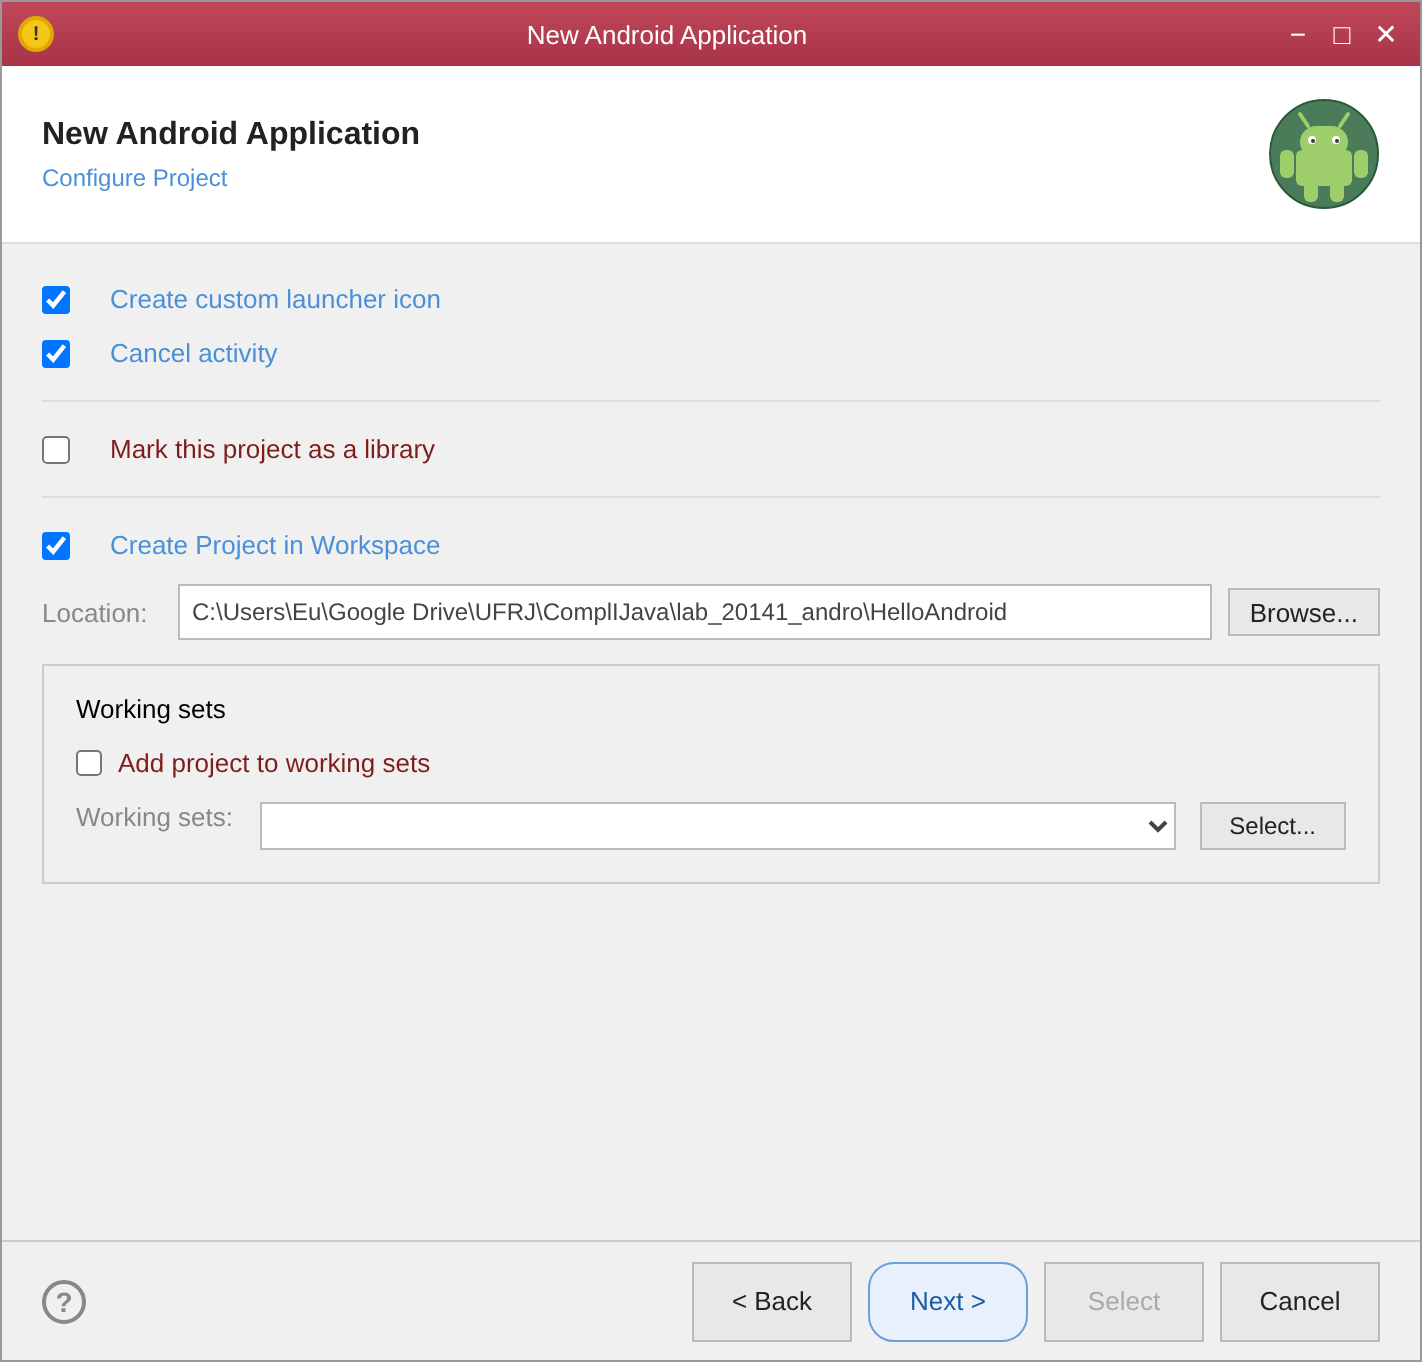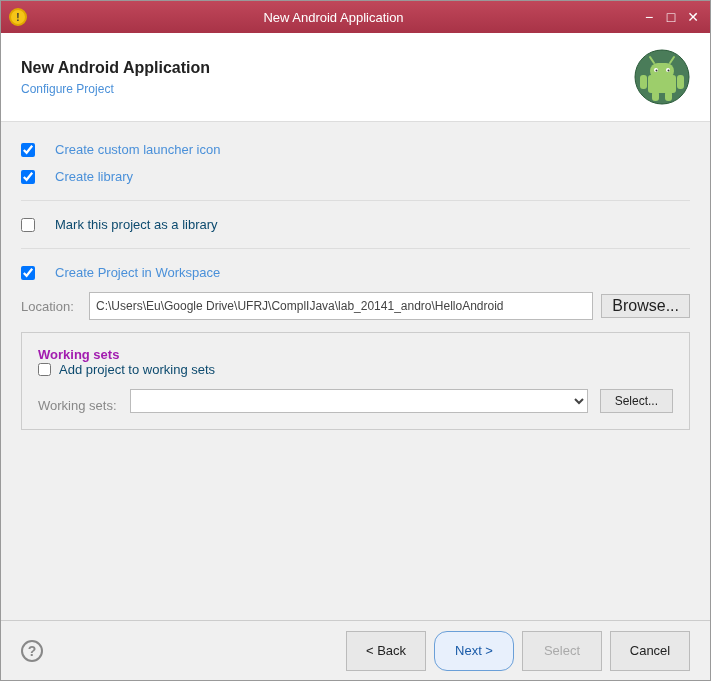--- a/index.html
+++ b/index.html
@@ -106,21 +106,21 @@
       gap: 20px;
       margin-bottom: 12px;
     }
     .option-row input[type="checkbox"] {
       width: 14px;
       height: 14px;
       cursor: pointer;
     }
     .option-label {
       font-size: 13px;
-      color: #0c4a6e;
+      color: #7f1d1d;
     }
     .option-label.blue {
       color: #4a90d9;
     }
 
     .separator {
       height: 1px;
       background: #ddd;
       margin: 16px 0;
     }
@@ -144,43 +144,44 @@
       padding: 0 6px;
       font-size: 12px;
       color: #444;
     }
     .browse-btn {
       height: 24px;
       padding: 0 10px;
       background: #e8e8e8;
       border: 1px solid #bbb;
       cursor: pointer;
-      font-size: 16px;
+      font-size: 13px;
       color: #222;
     }
 
     .working-sets-group {
       border: 1px solid #ccc;
       padding: 14px 16px 16px 16px;
       margin-top: 10px;
     }
     .working-sets-title {
       font-size: 13px;
-      font-weight: bold;
-      color: #a21caf;
+      font-weight: normal;
+      color: #000000;
+      margin-bottom: 12px;
     }
     .working-sets-row {
       display: flex;
       align-items: center;
       gap: 8px;
       margin-bottom: 12px;
     }
     .working-sets-field-row {
       display: flex;
-      align-items: flex-end;
+      align-items: flex-start;
       gap: 12px;
     }
     .working-sets-label {
       font-size: 13px;
       color: #888;
       min-width: 80px;
     }
     .working-sets-select {
       flex: 1;
       height: 24px;
@@ -300,21 +301,21 @@
 
   <div class="content">
 
     <div class="option-row">
       <input type="checkbox" checked="" style="">
       <span class="option-label blue">Create custom launcher icon</span>
     </div>
 
     <div class="option-row">
       <input type="checkbox" checked="" style="">
-      <span class="option-label blue">Create library</span>
+      <span class="option-label blue">Cancel activity</span>
     </div>
 
     <div class="separator"></div>
 
     <div class="option-row">
       <input type="checkbox" style="">
       <span class="option-label">Mark this project as a library</span>
     </div>
 
     <div class="separator"></div>

